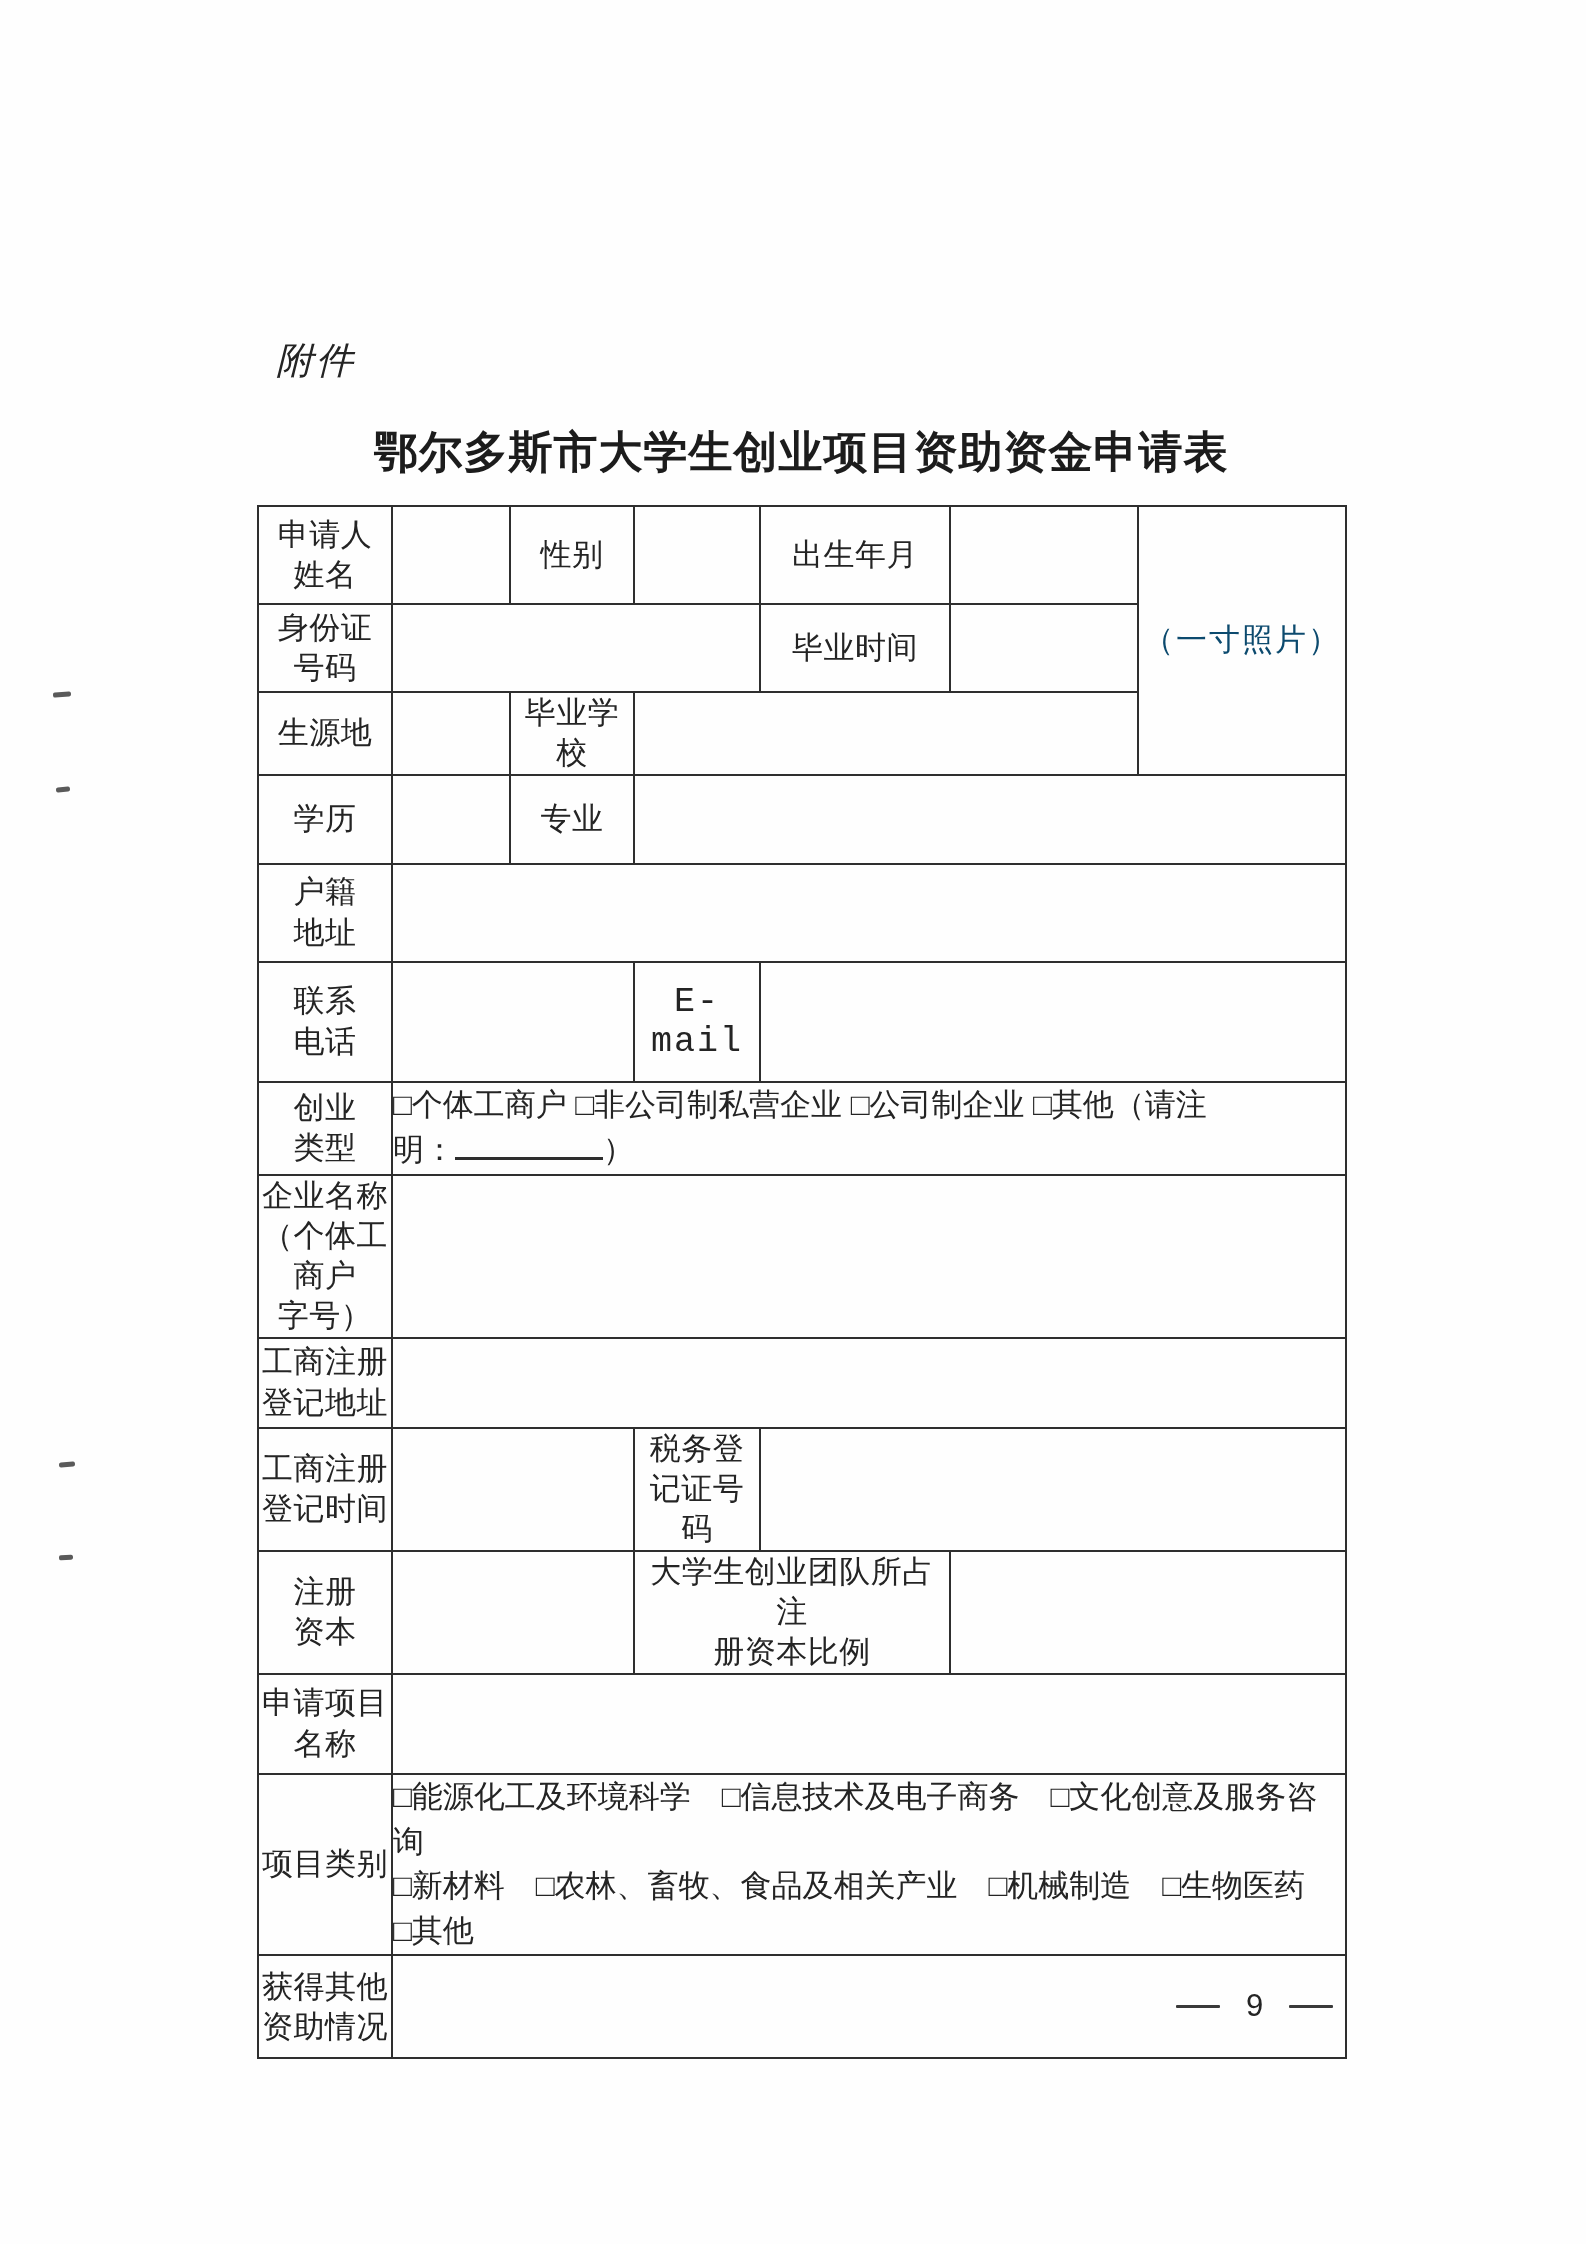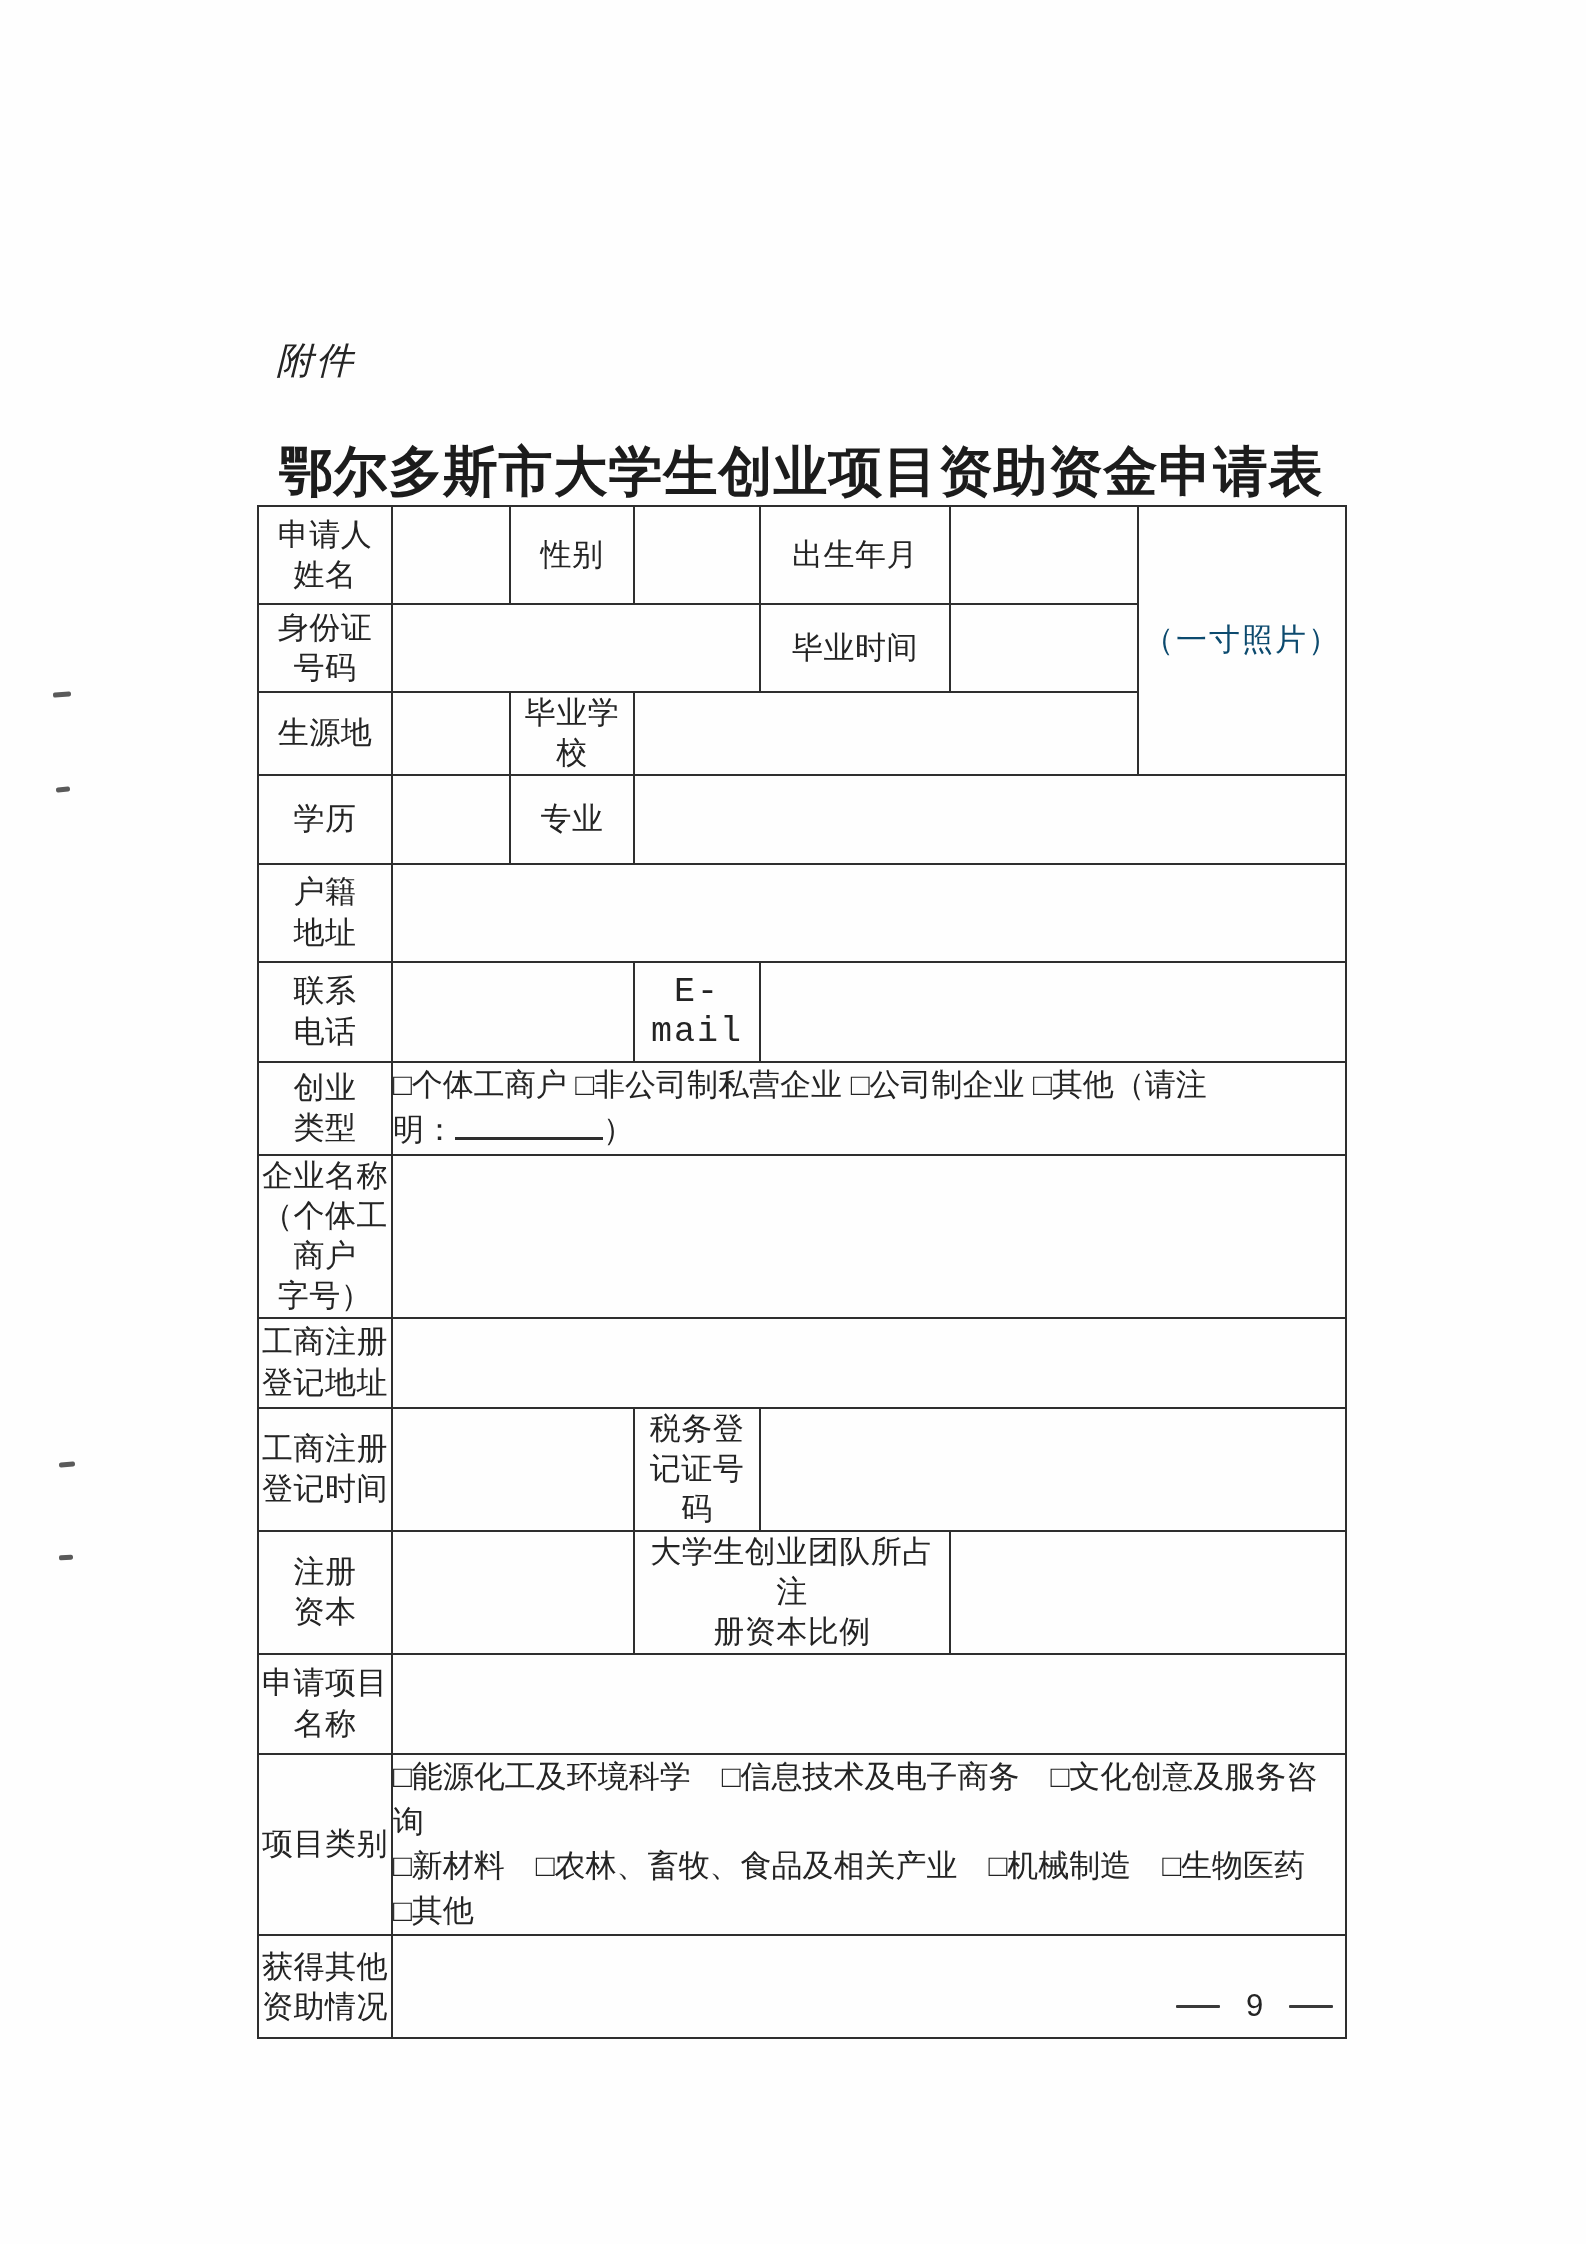--- a/index.html
+++ b/index.html
@@ -6,22 +6,22 @@
   .page {
     position:relative; width:1586px; height:2244px; background:#fefefe;
     font-family:"Liberation Sans","DejaVu Sans",sans-serif; color:#222222;
     overflow:hidden;
   }
   .attachment {
     position:absolute; left:276px; top:336px;
     font-size:37px; font-weight:500; letter-spacing:3px; color:#242424;font-style:italic;
   }
   .doc-title {
-    position:absolute; left:257px; top:436px; width:1088px;
-    text-align:center; font-size:54px; font-weight:700; letter-spacing:1px; color:#1c1c1c;
+    position:absolute; left:257px; top:423px; width:1088px;
+    text-align:center; font-size:44px; font-weight:700; letter-spacing:1px; color:#1c1c1c;
     white-space:nowrap;
   }
   table.form-table {
     position:absolute; left:257px; top:505px; width:1088px;
     border-collapse:collapse; table-layout:fixed;border-radius:16px;
   }
   table.form-table td {
     border:2px solid #2e2e2e; vertical-align:middle; padding:0;
   }
   .lbl, .hd {
@@ -112,21 +112,21 @@
       <td class="hd">专业</td>
       <td colspan="4"></td>
     </tr>
 
     <tr style="height:98px">
       <td class="lbl">户籍
 地址</td>
       <td colspan="6"></td>
     </tr>
 
-    <tr style="height:100px">
+    <tr style="height:120px">
       <td class="lbl">联系
 电话</td>
       <td colspan="2"></td>
       <td class="email-lbl">E-mail</td>
       <td colspan="3"></td>
     </tr>
 
     <tr style="height:93px">
       <td class="lbl">创业
 类型</td>

